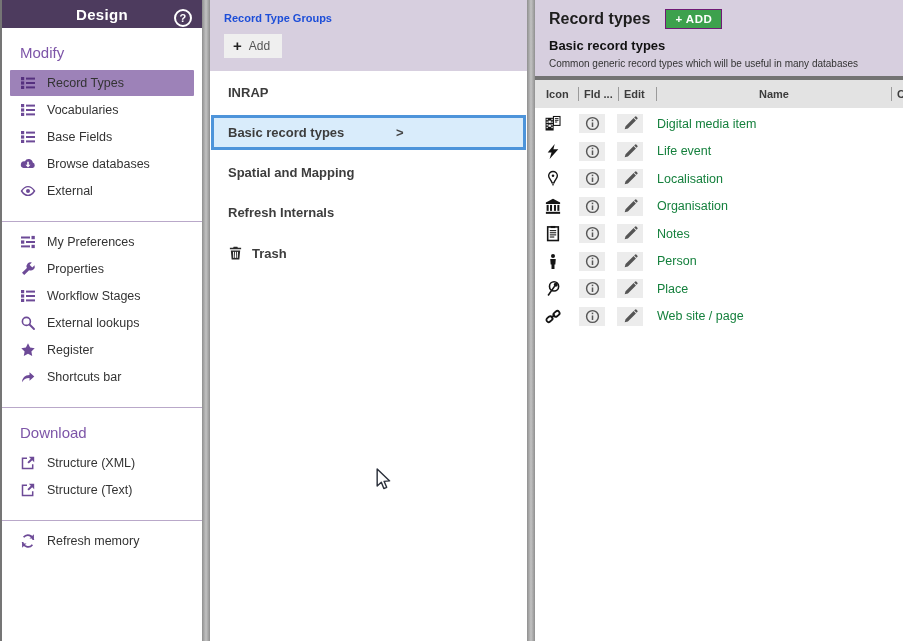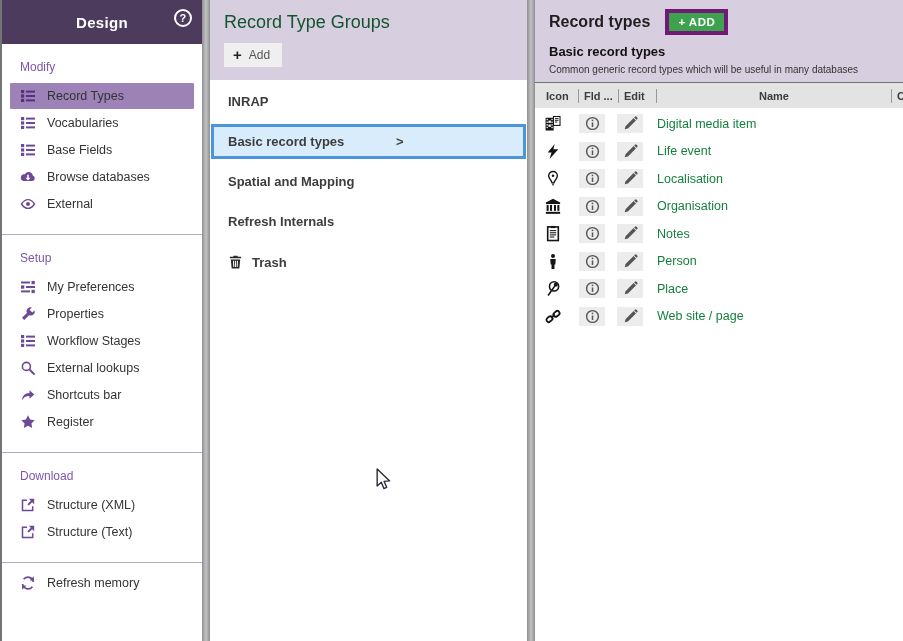--- a/index.html
+++ b/index.html
@@ -18,47 +18,47 @@
 
   
   .splitter {
     background: linear-gradient(90deg,#8f8f8f,#c2c2c2 50%,#8f8f8f);
     height: 100%;
   }
 
   
   .sidebar { background:#fff; overflow:hidden; }
   .sidebar-header {
-    height:44px; background:#4d3b5e; color:#fff;
+    height:28px; background:#4d3b5e; color:#fff;
     display:flex; align-items:center; justify-content:center;
     position:relative; font-weight:bold; font-size:15px; letter-spacing:.3px;
   }
   .help-btn {
     position:absolute; right:10px; top:9px;
     width:18px; height:18px; border:2px solid #fff; border-radius:50%;
     font-size:11px; font-weight:bold; color:#fff;
     display:flex; align-items:center; justify-content:center; cursor:pointer;
   }
   .side-section { padding:6px 0 10px; }
-  .side-heading { color:#7d55a8; font-size:12px; padding:10px 18px 8px; }
+  .side-heading { color:#7d55a8; font-size:15px; padding:10px 18px 8px; }
   .side-item {
     display:flex; align-items:center; gap:11px;
     margin:1px 8px; padding:5px 6px 5px 10px;
     font-size:12.5px; color:#333; cursor:pointer; border-radius:1px;
   }
   .side-item.selected { background:#9d82b8; }
   .side-icon { width:16px; height:16px; flex:0 0 16px; color:#6d4a97; }
   .side-item.selected .side-icon { color:#55307e; }
   .side-icon svg, .group-icon svg, .cell-icon svg, .cell-btn svg { width:100%; height:100%; display:block; }
   .side-divider { border-top:1px solid #b9a8c9; margin:6px 0 0; }
 
   
   .groups-panel { background:#fff; overflow:hidden; }
   .groups-header { background:#d7cfdf; padding:12px 14px 13px; }
-  .groups-title { font-size:18px; font-weight:normal; color:#14532d; }
+  .groups-title { font-size:11px; font-weight:bold; color:#1d4ed8; }
   .add-btn {
     margin-top:10px; background:#efefef; border:none;
     padding:5px 12px 5px 9px; font-size:12px; color:#555;
     display:inline-flex; align-items:center; gap:7px; cursor:pointer;
     font-family:inherit;
   }
   .add-btn .plus { font-weight:bold; font-size:15px; color:#222; line-height:10px; }
   .group-list { padding-top:4px; }
   .group-item {
     position:relative; display:flex; align-items:center; gap:9px;
@@ -73,28 +73,28 @@
   }
   .group-icon { width:15px; height:16px; color:#2b2b2b; flex:0 0 15px; }
 
   
   .types-panel { background:#fff; overflow:hidden; display:flex; flex-direction:column; }
   .types-header { background:#d7cfdf; padding:9px 14px 7px; }
   .types-title-row { display:flex; align-items:center; gap:15px; }
   .types-title { font-size:16px; font-weight:bold; color:#1e1e1e; }
   .add-btn-green {
     background:#3da14d; color:#fff; font-weight:bold; font-size:11.5px;
-    border:4px solid #701a75; padding:3px 9px; cursor:pointer; letter-spacing:.5px;
+    border:1px solid #701a75; padding:3px 9px; cursor:pointer; letter-spacing:.5px;
     font-family:inherit;
   }
   .types-subtitle { font-size:13px; font-weight:bold; color:#111; margin-top:9px; }
   .types-desc { font-size:10px; color:#333; margin-top:5px; }
   .table-header {
     display:flex; align-items:center; background:#e3e3e3;
-    border-top:1px solid #737373; height:26px;
+    border-top:4px solid #737373; height:32px;
     font-size:11px; font-weight:bold; color:#3c3c3c; padding-left:6px;
   }
   .th { padding:0 5px; border-right:1px solid #9a9a9a; line-height:14px; }
   .th-icon { width:38px; }
   .th-fld  { width:40px; }
   .th-edit { width:38px; }
   .th-name { flex:1; border-right:none;text-align:center; }
   .th-count{ width:12px; border-right:none; border-left:1px solid #9a9a9a; }
   .type-rows { padding-top:2px; }
   .type-row { display:flex; align-items:center; height:27.5px; padding-left:6px; cursor:pointer; }
@@ -190,21 +190,20 @@
               </svg>
             </span>
             <span class="side-label">External</span>
           </div>
         </div>
     </div>
 
     <div class="side-divider"></div>
 
     <div class="side-section">
-      <div class="side-heading">Setup</div>
       <div class="side-list">
 
           <div class="side-item">
             <span class="side-icon">
               <svg viewBox="0 0 16 16">
                 <g fill="currentColor">
                   <rect x="1" y="2.5" width="9" height="2"></rect>
                   <rect x="11.5" y="1.9" width="3.3" height="3.3"></rect>
                   <rect x="1" y="6.4" width="3.3" height="3.3"></rect>
                   <rect x="6" y="7" width="9" height="2"></rect>
@@ -247,33 +246,33 @@
                 <circle cx="6.4" cy="6.4" r="4" fill="none" stroke="currentColor" stroke-width="1.6"></circle>
                 <line x1="9.5" y1="9.5" x2="14" y2="14" stroke="currentColor" stroke-width="1.9" stroke-linecap="round"></line>
               </svg>
             </span>
             <span class="side-label">External lookups</span>
           </div>
 
           <div class="side-item">
             <span class="side-icon">
               <svg viewBox="0 0 16 16">
+                <path fill="currentColor" d="M8 1.3l2.1 4.2 4.6.7-3.3 3.2.8 4.6L8 11.8 3.8 14l.8-4.6L1.3 6.2l4.6-.7z"></path>
+              </svg>
+            </span>
+            <span class="side-label">Register</span>
+          </div>
+
+          <div class="side-item">
+            <span class="side-icon">
+              <svg viewBox="0 0 16 16">
                 <path fill="currentColor" d="M9.5 3.2L14.3 7.5 9.5 11.7V8.9C5.7 8.9 3.6 10.4 2 13.2c.3-4.3 2.7-7.1 7.5-7.3z"></path>
               </svg>
             </span>
             <span class="side-label">Shortcuts bar</span>
-          </div>
-
-          <div class="side-item">
-            <span class="side-icon">
-              <svg viewBox="0 0 16 16">
-                <path fill="currentColor" d="M8 1.3l2.1 4.2 4.6.7-3.3 3.2.8 4.6L8 11.8 3.8 14l.8-4.6L1.3 6.2l4.6-.7z"></path>
-              </svg>
-            </span>
-            <span class="side-label">Register</span>
           </div>
         </div>
     </div>
 
     <div class="side-divider"></div>
 
     <div class="side-section">
       <div class="side-heading">Download</div>
       <div class="side-list">
 

